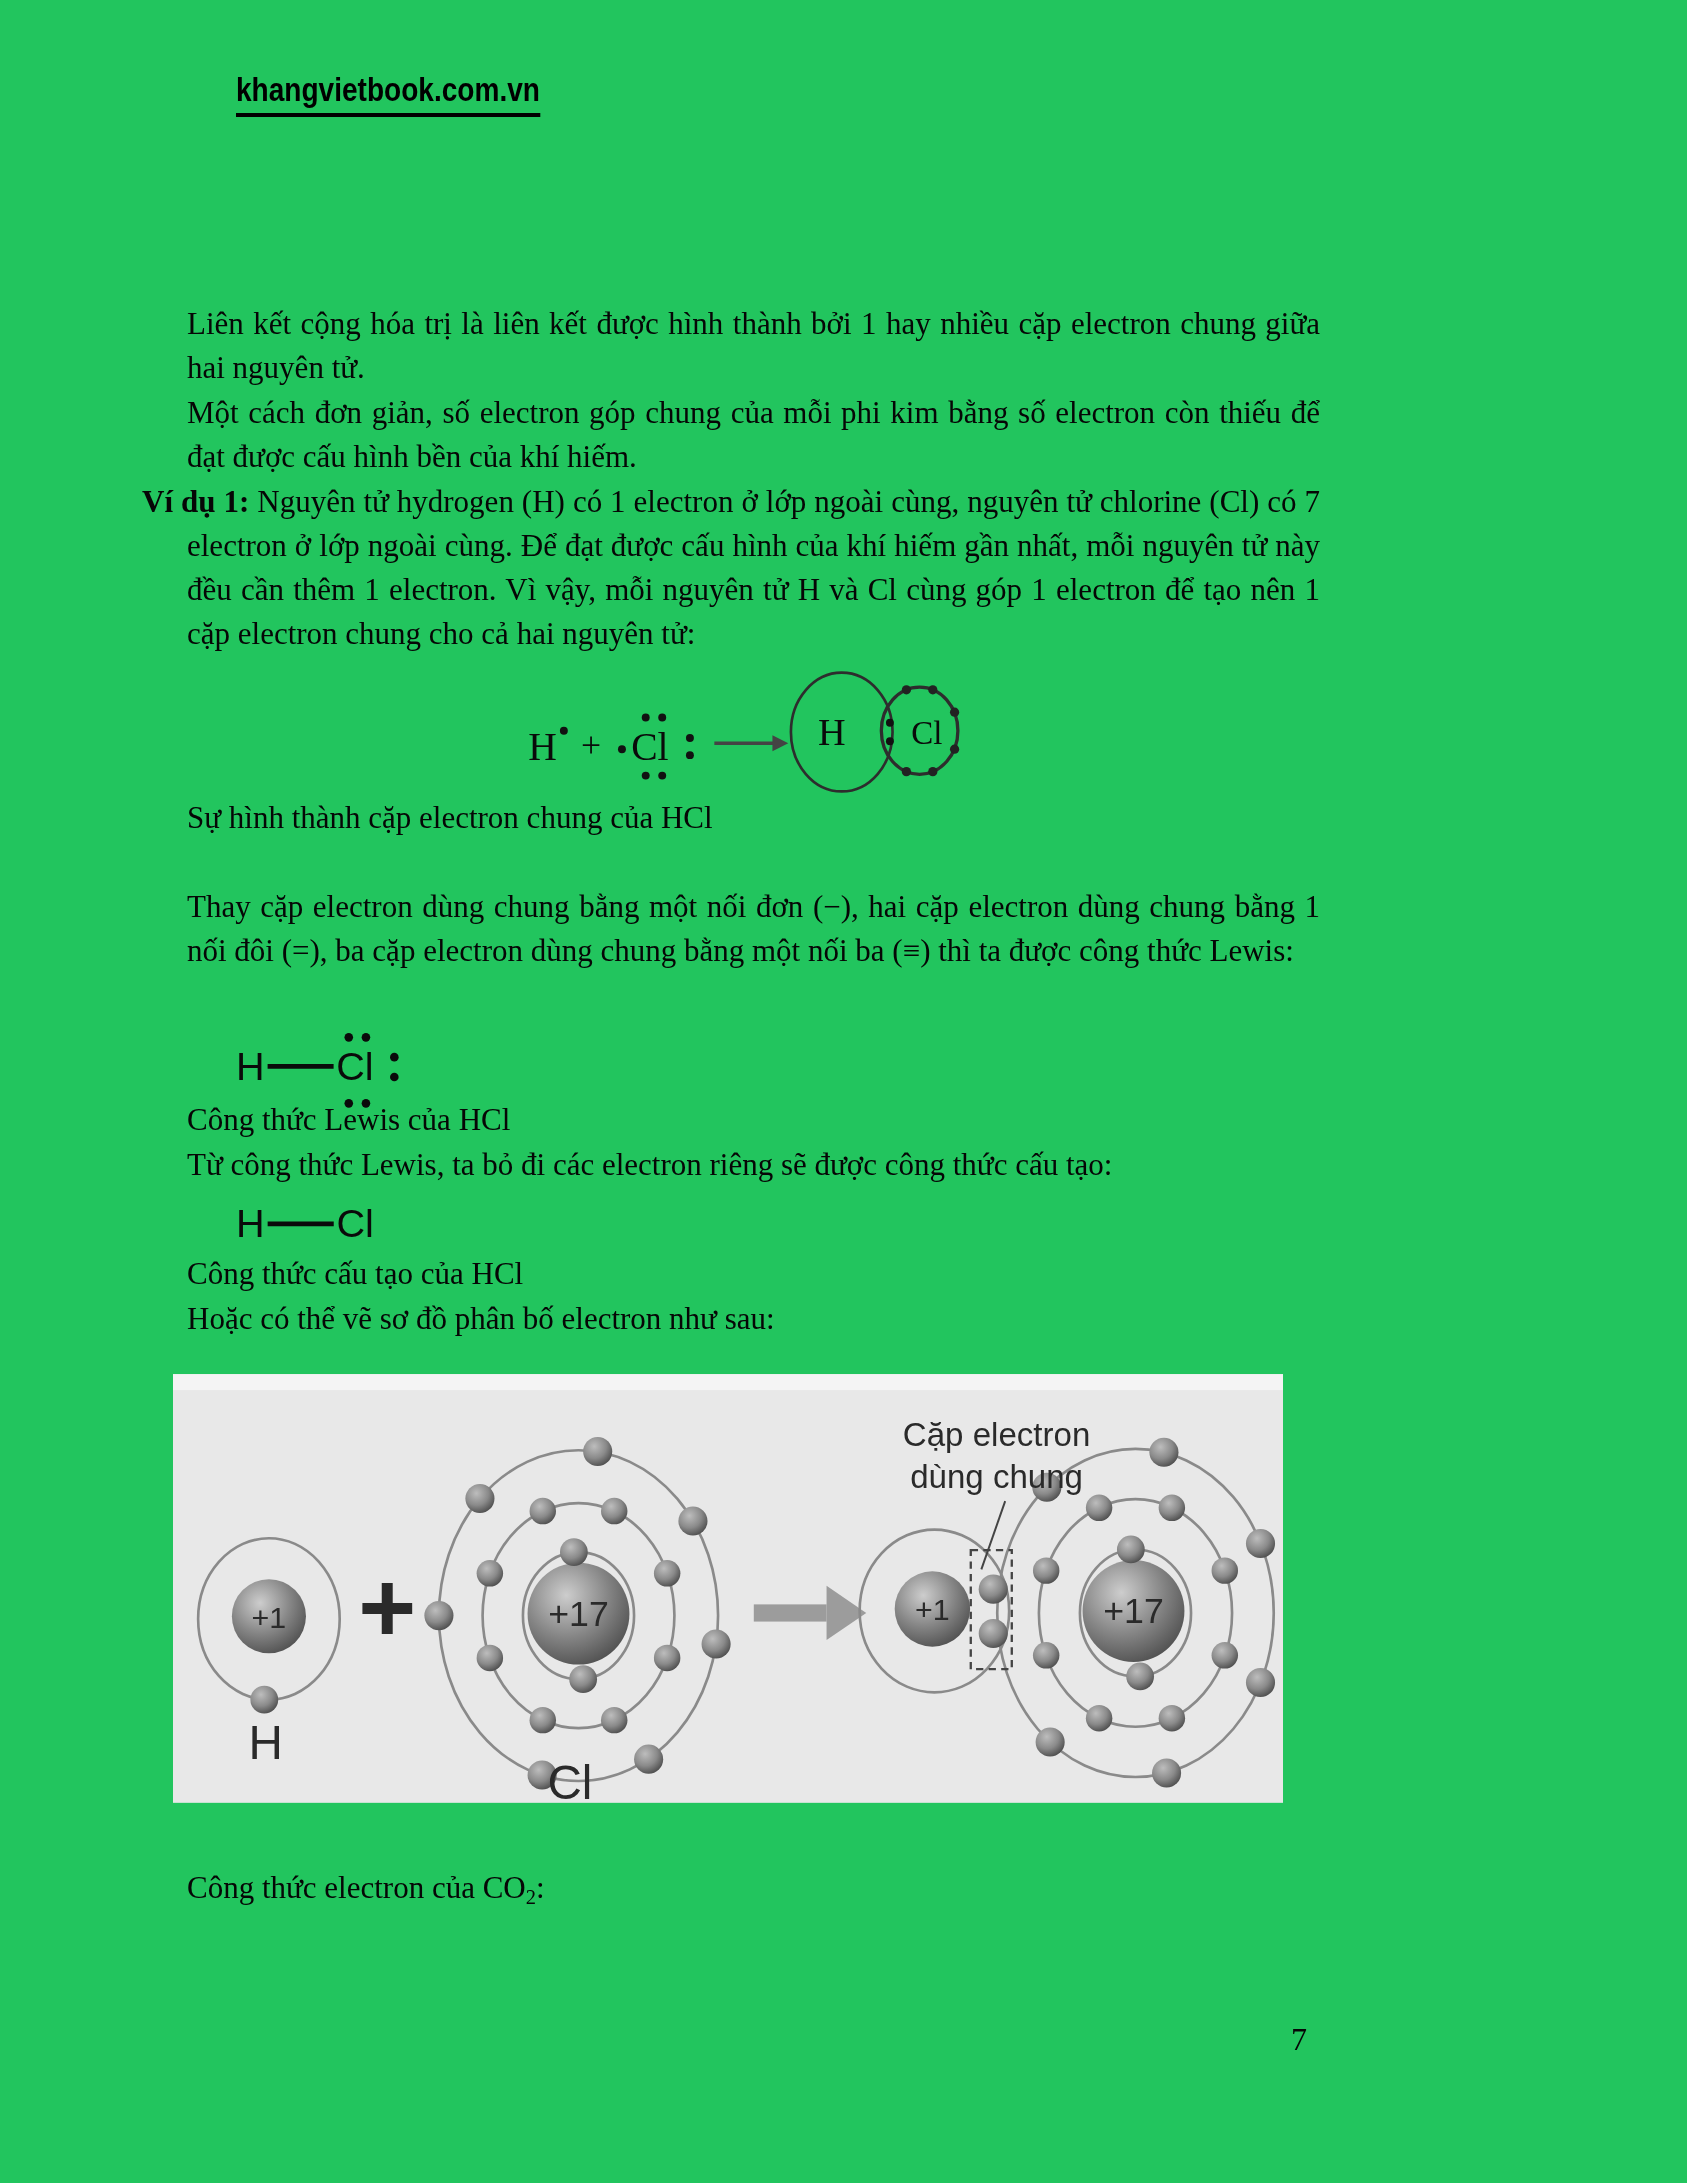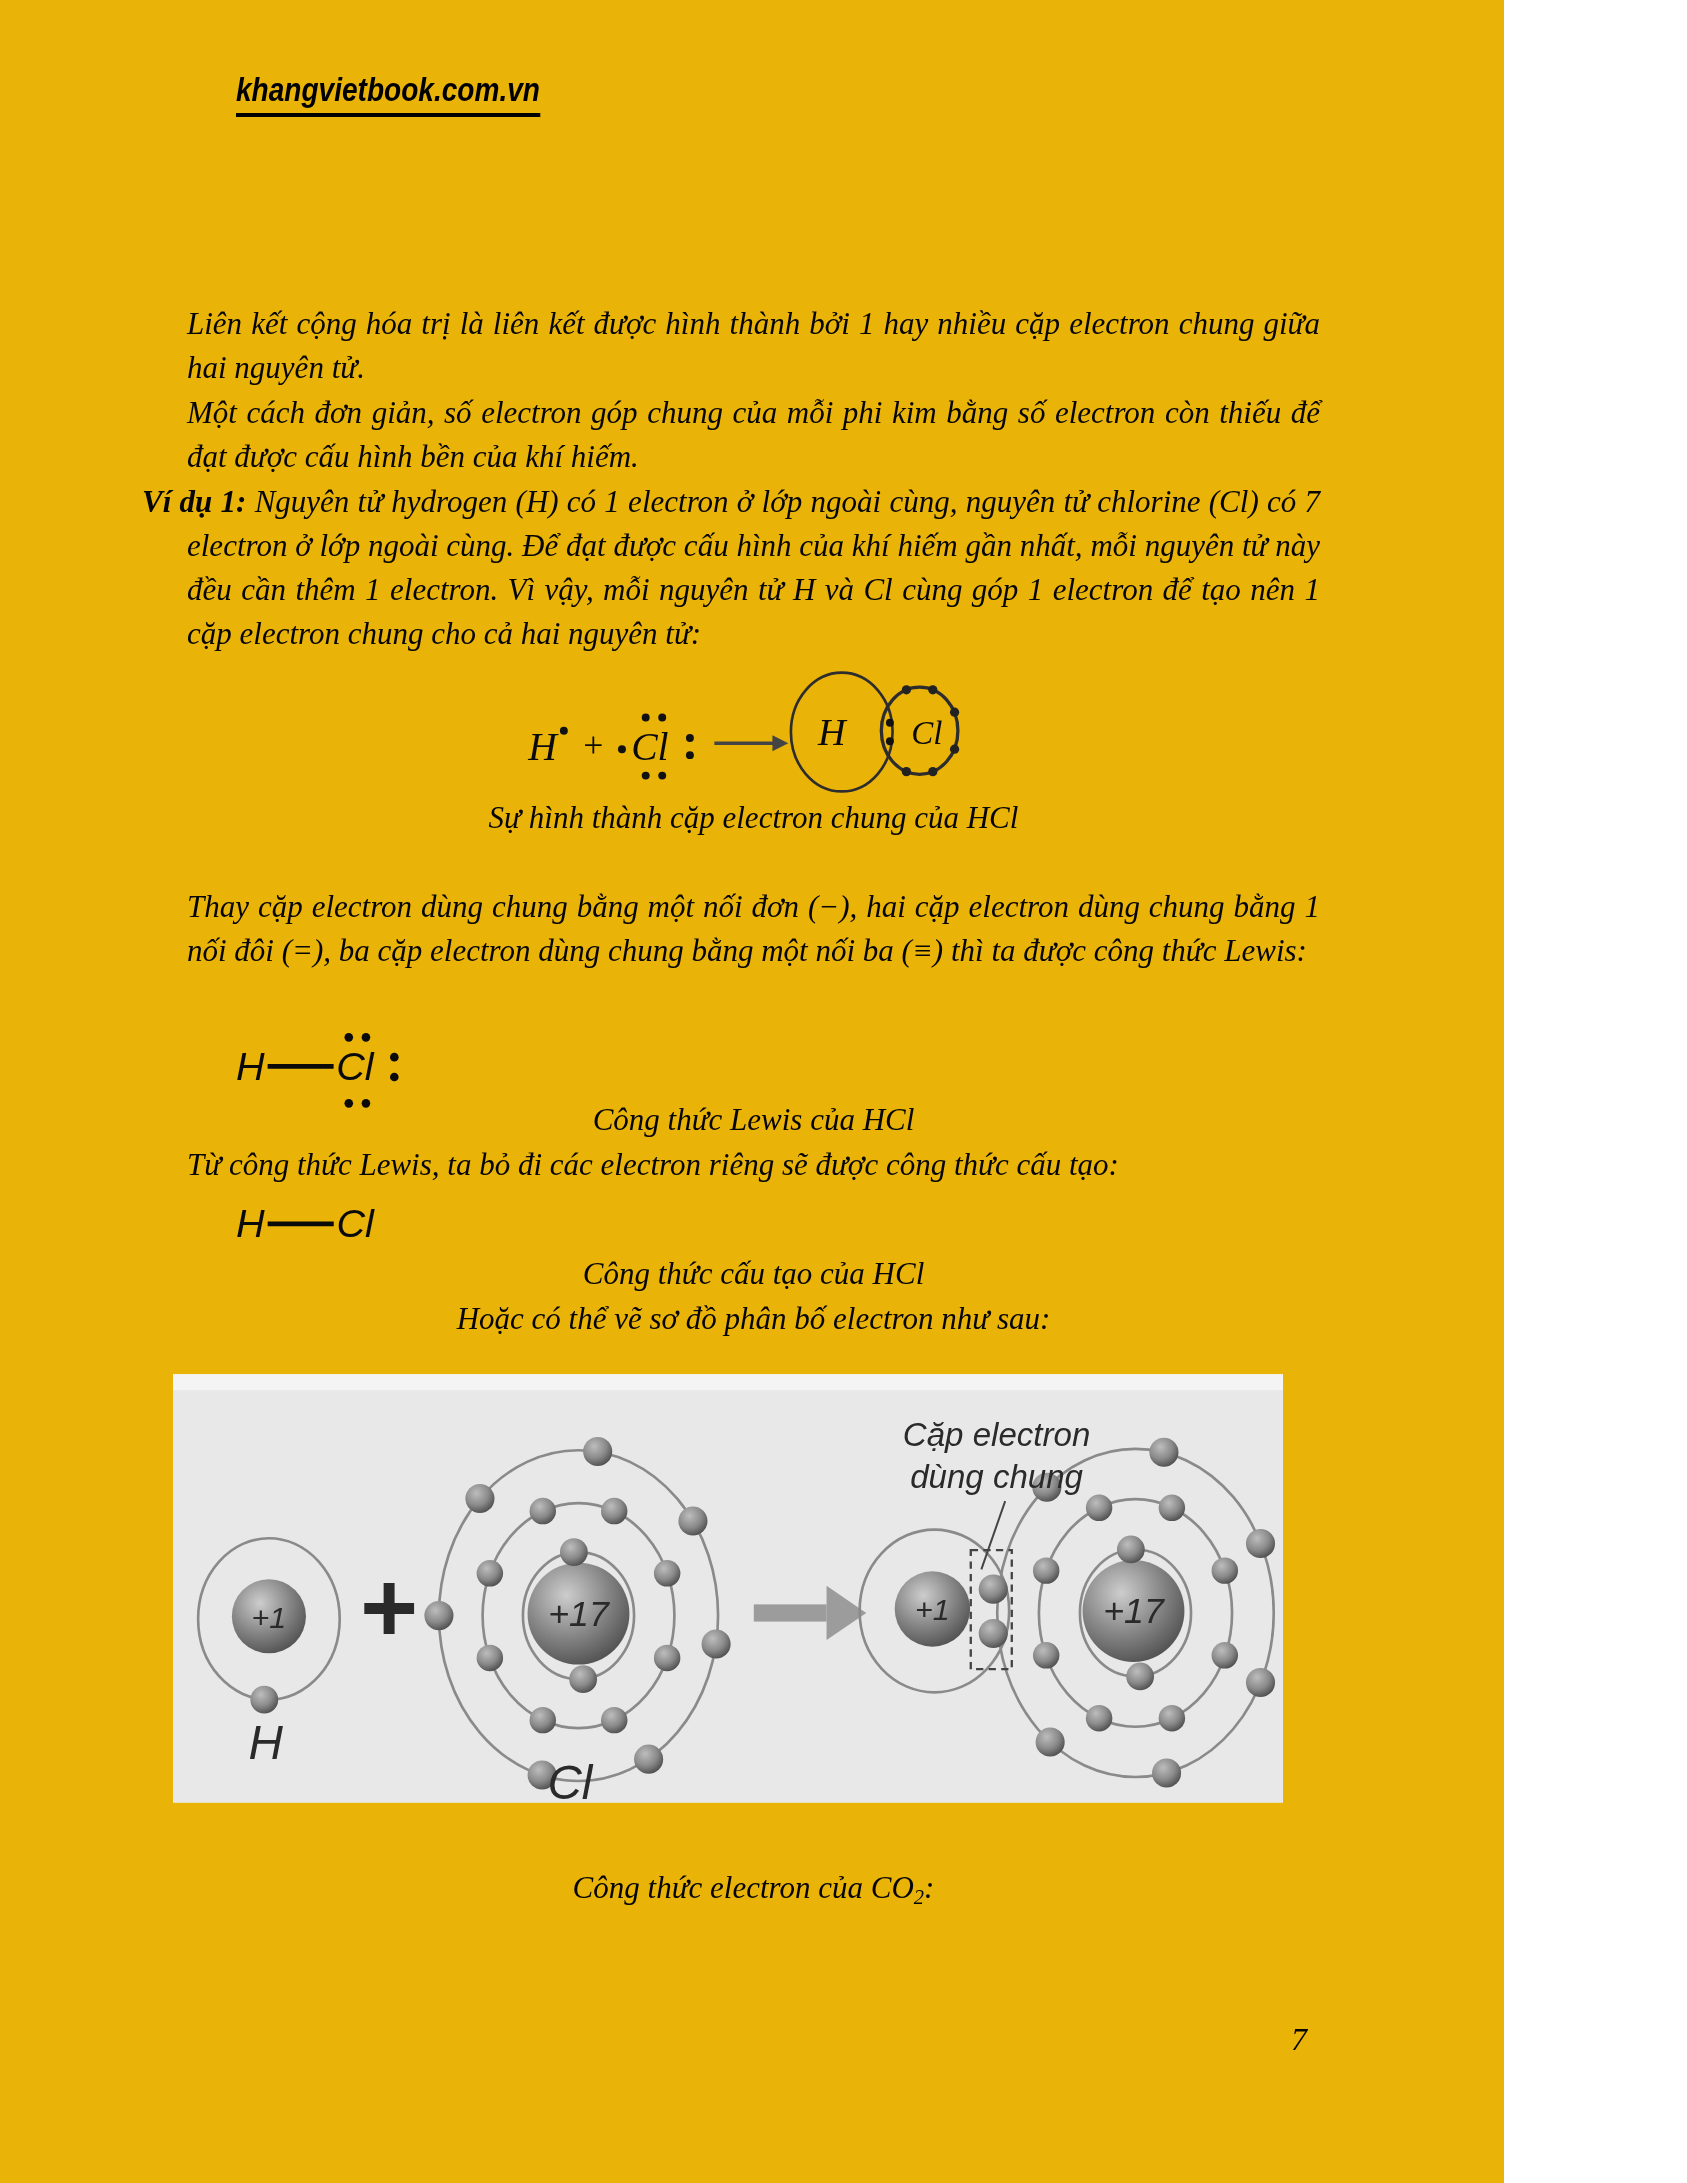--- a/index.html
+++ b/index.html
@@ -1,24 +1,24 @@
 <!DOCTYPE html>
 <html style="font-size:10.6px"><head>
 <meta charset="utf-8">
 <style>
   html,body{margin:0;padding:0;}
-  .page{position:relative;width:1504px;height:2183px;background:#eab308;
-        font-family:"Liberation Serif", serif;color:#060606;overflow:hidden;font-style:italic;}
+  .page{position:relative;width:1687px;height:2183px;background:#22c55e;
+        font-family:"Liberation Serif", serif;color:#060606;overflow:hidden;}
   .hdr{position:absolute;left:236px;top:73px;font-family:"Liberation Sans",sans-serif;
        font-weight:bold;font-size:33px;line-height:34px;color:#000;
        border-bottom:4.6px solid #000;padding-bottom:6px;transform:scaleX(0.85);
        transform-origin:left top;white-space:nowrap;}
   .para{position:absolute;left:187px;width:1133px;margin:0;
         font-size:31px;line-height:44px;text-align:justify;}
-  .cap{text-align:center;}
+  .cap{text-align:left;}
   .hang{text-indent:-45px;}
   .bold{font-weight:bold;}
   .sub{font-size:20.5px;vertical-align:-6px;}
   .pagenum{position:absolute;left:1291px;top:2021px;font-size:32px;}
   .figwrap{position:absolute;left:173px;top:1374px;width:1110px;height:429px;}
   .eqwrap{position:absolute;left:496px;top:670px;width:473px;height:132px;}
   .lewiswrap{position:absolute;left:228px;top:1024px;width:198px;height:96px;}
   .structwrap{position:absolute;left:228px;top:1196px;width:152px;height:53px;}
   svg{display:block;}
   .serif-t{font-family:"Liberation Serif",serif;fill:#0a0a0a;}

